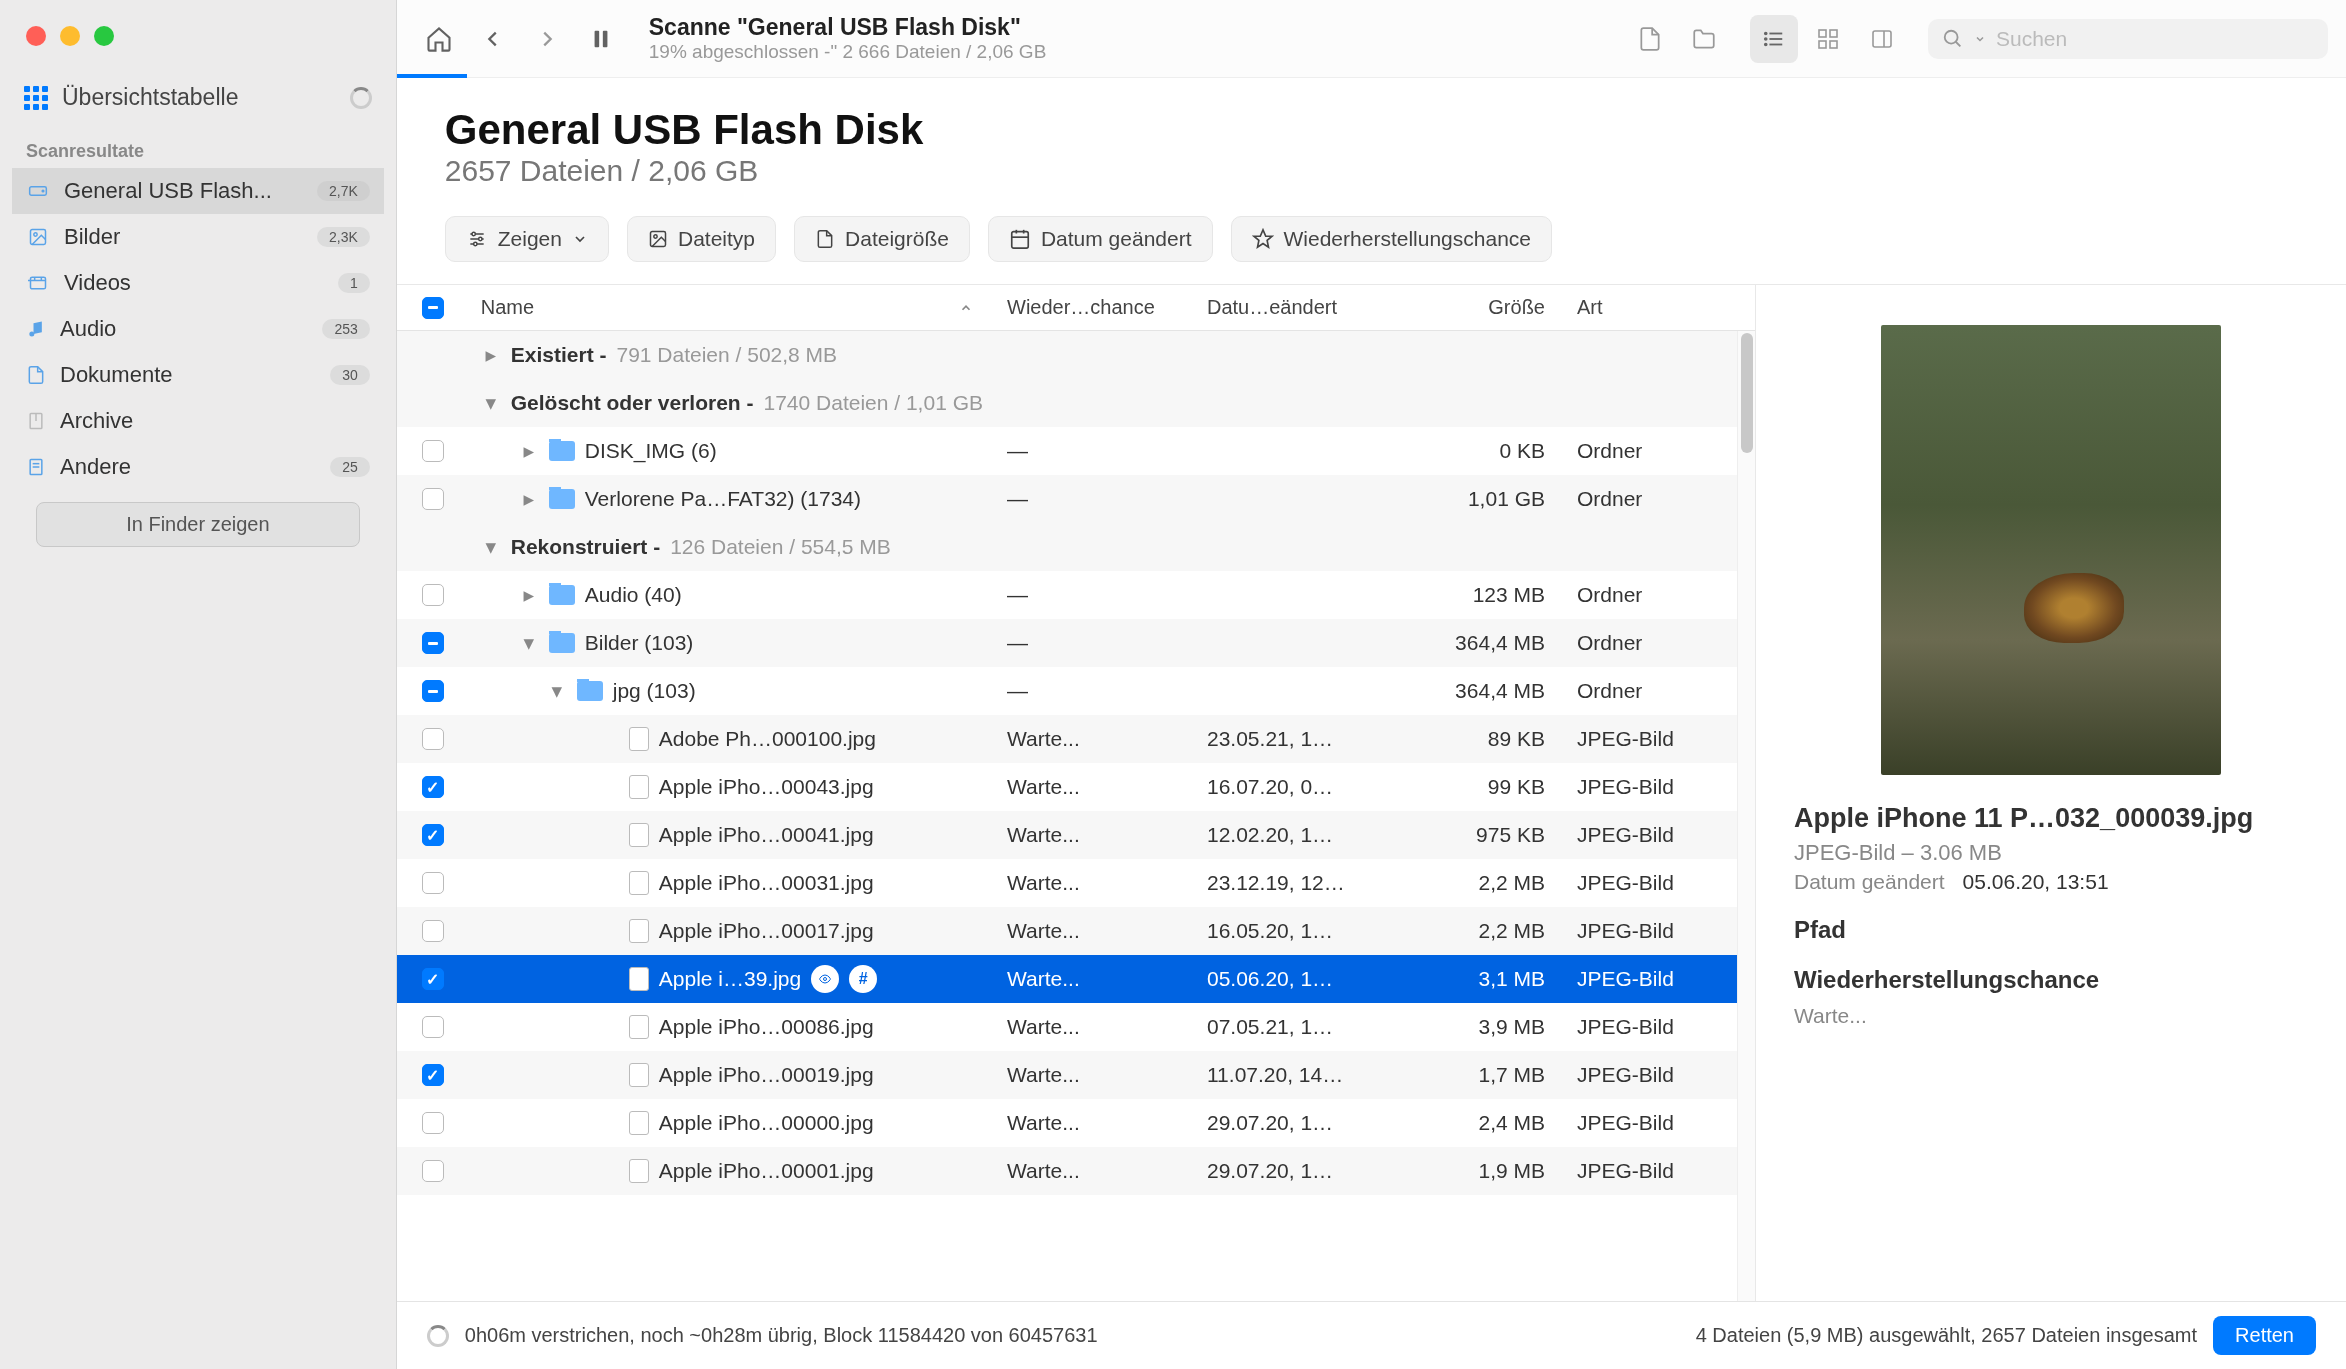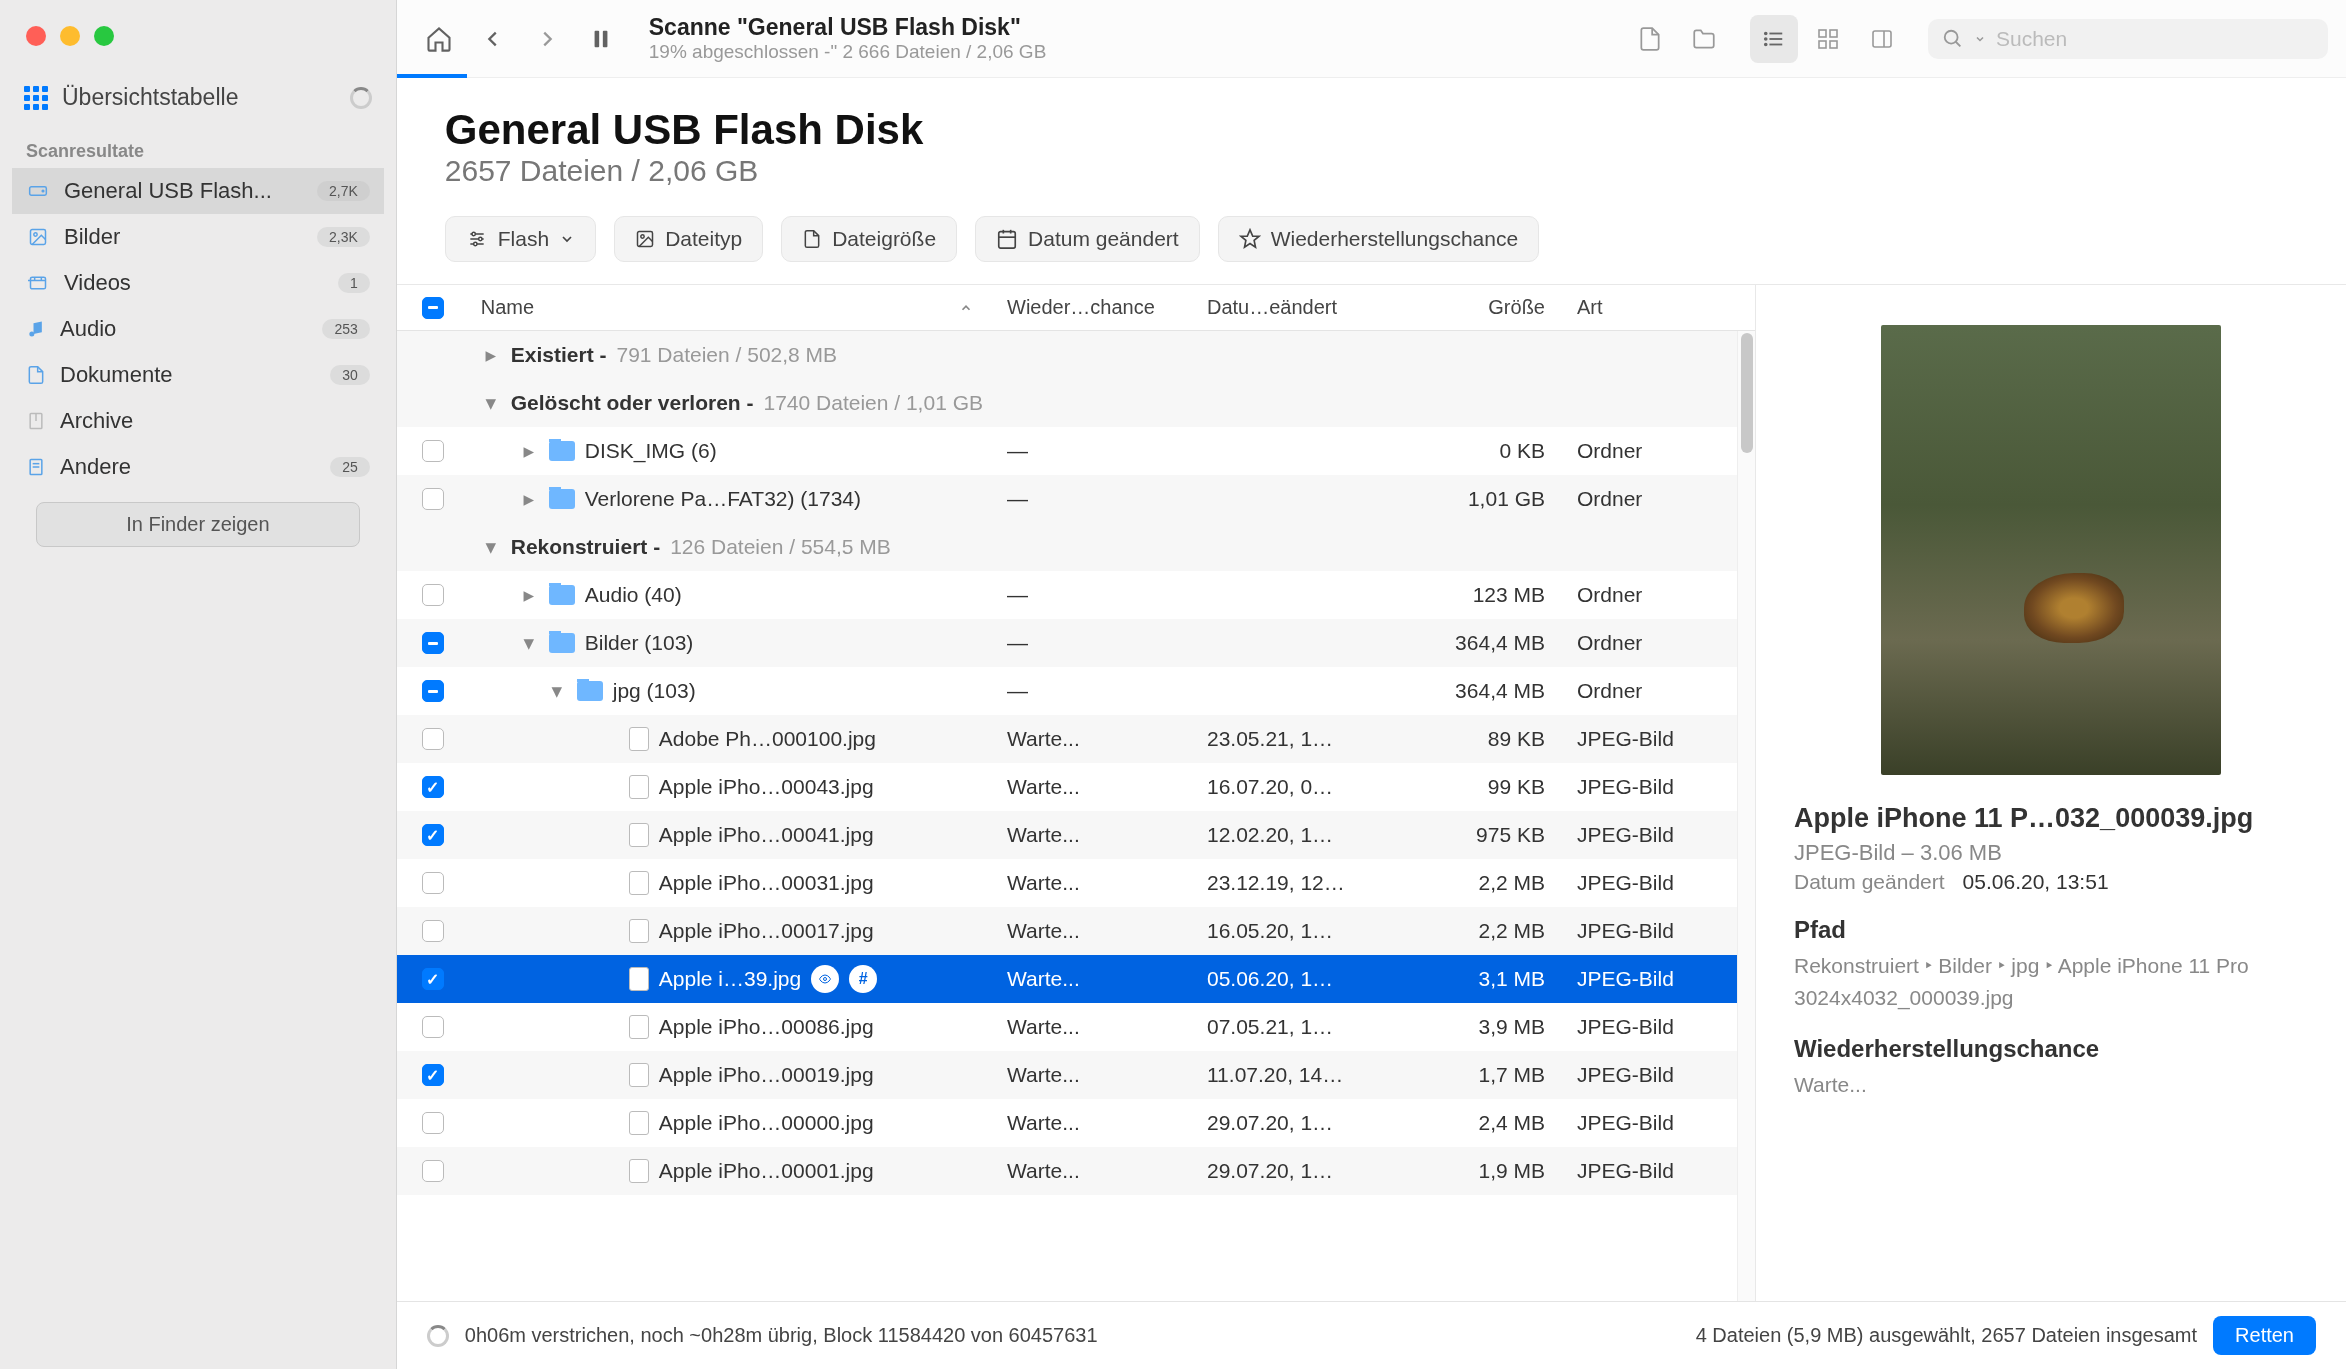--- a/index.html
+++ b/index.html
@@ -288,21 +288,21 @@
     <div class="filter-row">
       <div class="filter-btn">
         <svg width="22" height="20" viewBox="0 0 24 24" fill="none" stroke="currentColor" stroke-width="1.8">
             <line x1="4" y1="6" x2="20" y2="6"></line>
             <line x1="4" y1="12" x2="20" y2="12"></line>
             <line x1="4" y1="18" x2="20" y2="18"></line>
             <circle cx="8" cy="6" r="2" fill="#fff"></circle>
             <circle cx="16" cy="12" r="2" fill="#fff"></circle>
             <circle cx="10" cy="18" r="2" fill="#fff"></circle>
           </svg>
-        <span>Flash</span>
+        <span>Zeigen</span>
         <svg width="16" height="16" viewBox="0 0 24 24" fill="none" stroke="currentColor" stroke-width="2.5">
             <path d="M6 9l6 6 6-6"></path>
           </svg>
       </div>
       <div class="filter-btn">
         <svg width="20" height="22" viewBox="0 0 24 24" fill="none" stroke="currentColor" stroke-width="1.8">
             <rect x="3" y="3" width="18" height="18" rx="2"></rect>
             <circle cx="9" cy="9" r="2"></circle>
             <path d="M21 15l-5-5L5 21"></path>
           </svg>
@@ -626,21 +626,20 @@
 
       <div class="preview">
         <div class="pv-img"></div>
         <div class="pv-title">Apple iPhone 11 P…032_000039.jpg</div>
         <div class="pv-meta">JPEG-Bild – 3.06 MB</div>
         <div class="pv-row">
           <span class="pv-label">Datum geändert</span>
           <span>05.06.20, 13:51</span>
         </div>
         <div class="pv-section">Pfad</div>
-        <div class="pv-path">Rekonstruiert ‣ Bilder ‣ jpg ‣ Apple iPhone 11 Pro 3024x4032_000039.jpg</div>
         <div class="pv-section">Wiederherstellungschance</div>
         <div class="pv-path">Warte...</div>
       </div>
     </div>
 
     <div class="status">
       <span class="spin"></span>
       <span class="info">0h06m verstrichen, noch ~0h28m übrig, Block 11584420 von 60457631</span>
       <span>4 Dateien (5,9 MB) ausgewählt, 2657 Dateien insgesamt</span>
       <span class="save-btn">Retten</span>

